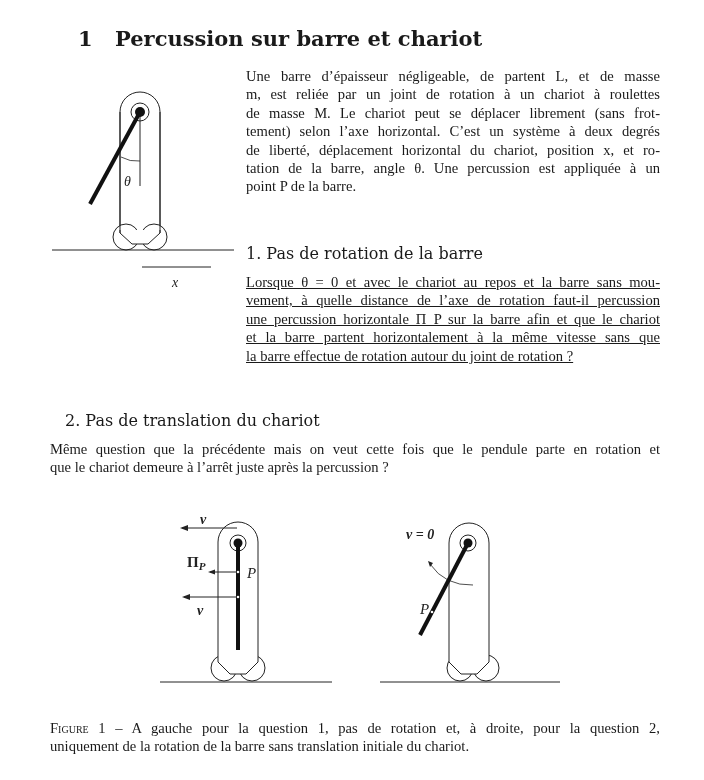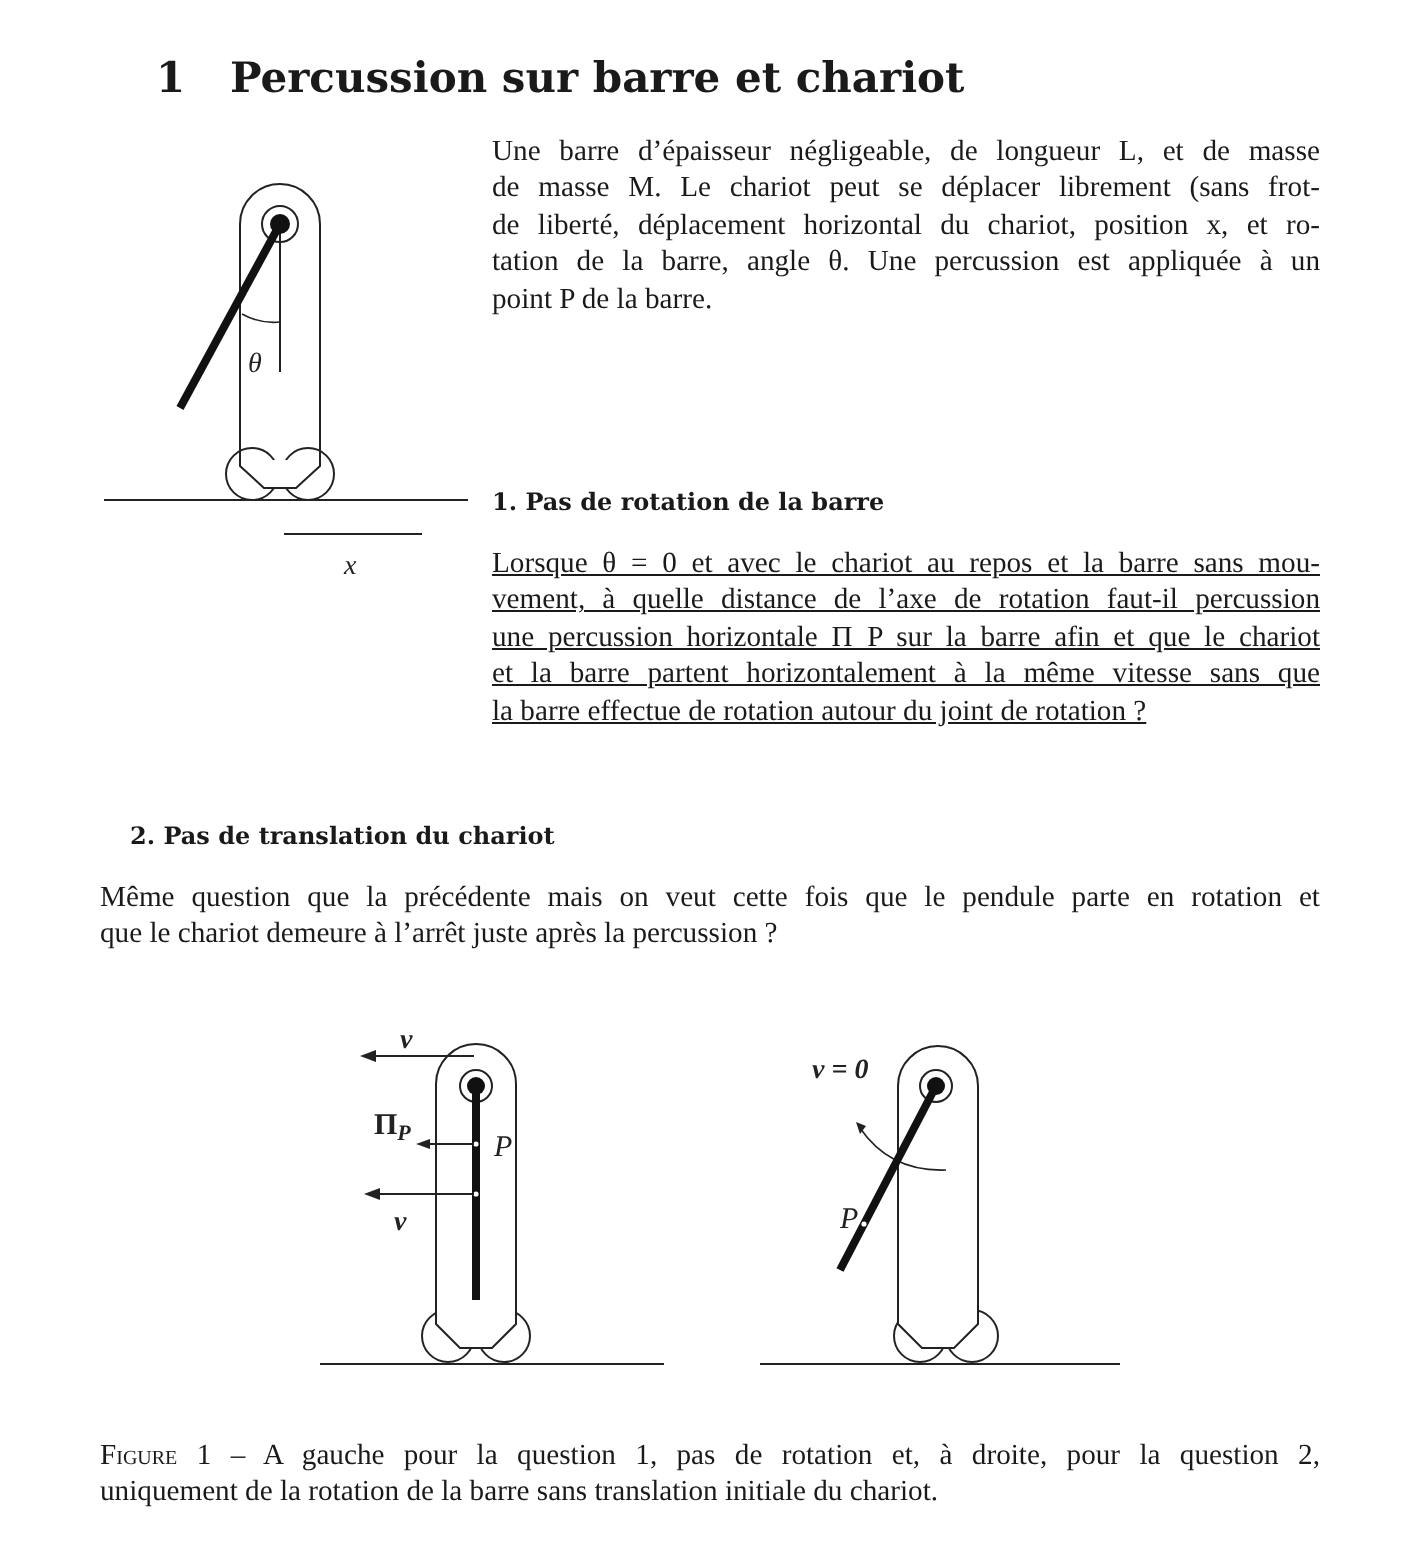--- a/index.html
+++ b/index.html
@@ -16,38 +16,40 @@
     margin-left: 28px;
   }
   .section-title .num { display: inline-block; width: 37px; }
   .para {
     font-family: "Liberation Serif", serif;
     font-size: 14.6px; line-height: 18.4px; text-align: justify;
   }
   .para .line { display: block; text-align: justify; text-align-last: justify; white-space: nowrap; }
   .para .line.last { text-align-last: left; }
   .subhead {
-    font-family: "DejaVu Serif", serif; font-weight: bold; font-size: 12px;
+    font-family: "DejaVu Serif", serif; font-weight: normal; font-size: 16px;
     white-space: nowrap;
     text-align: center;
   }
   svg text { font-family: "Liberation Serif", serif; }
   .caption { font-family: "Liberation Serif", serif; font-size: 14.6px; line-height: 18.4px; }
   .caption .sc { font-variant: small-caps; }
 </style>
 </head>
 <body>
 
 <div class="abs section-title">
   <span class="num">1</span><span>Percussion sur barre et chariot</span>
 </div>
 
 <div class="abs para" style="left:246px; top:67px; width:414px;">
-  <span class="line">Une barre d’épaisseur négligeable, de longueur L, et de masse</span>
+  <span class="line">Une barre d’épaisseur négligeable, de partent L, et de masse</span>
+  <span class="line">m, est reliée par un joint de rotation à un chariot à roulettes</span>
   <span class="line">de masse M. Le chariot peut se déplacer librement (sans frot-</span>
+  <span class="line">tement) selon l’axe horizontal. C’est un système à deux degrés</span>
   <span class="line">de liberté, déplacement horizontal du chariot, position x, et ro-</span>
   <span class="line">tation de la barre, angle θ. Une percussion est appliquée à un</span>
   <span class="line last">point P de la barre.</span>
 </div>
 
 <svg class="abs" style="left:40px; top:80px;" width="200" height="220" viewBox="0 0 200 220">
   <g fill="none" stroke="#222" stroke-width="1">
     <path d="M80,150 L80,32 A20,20 0 0 1 120,32 L120,150"></path>
   </g>
   <g fill="#fff" stroke="#222" stroke-width="1">

